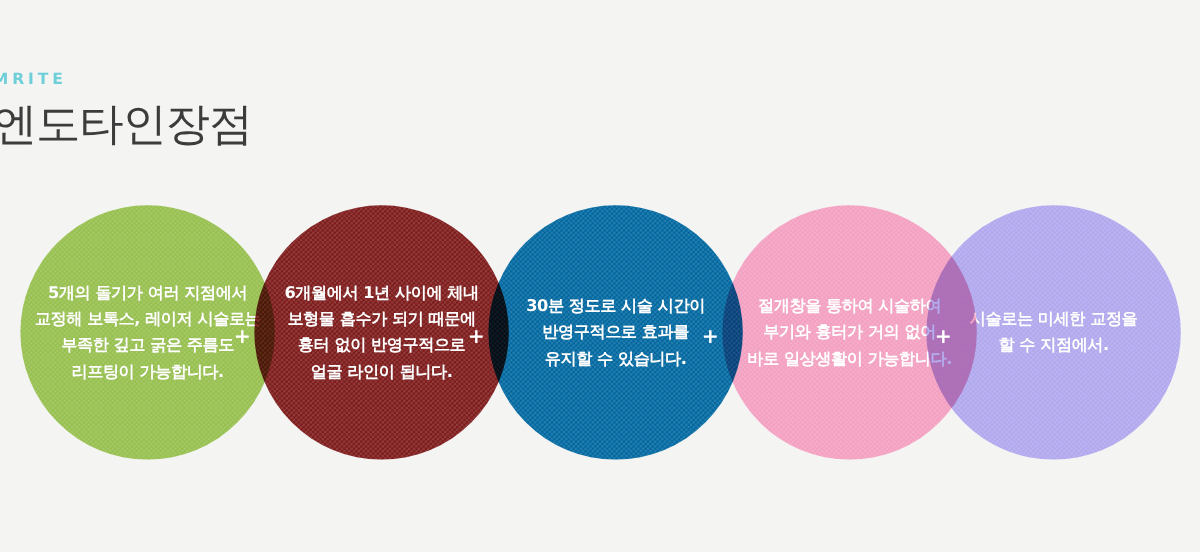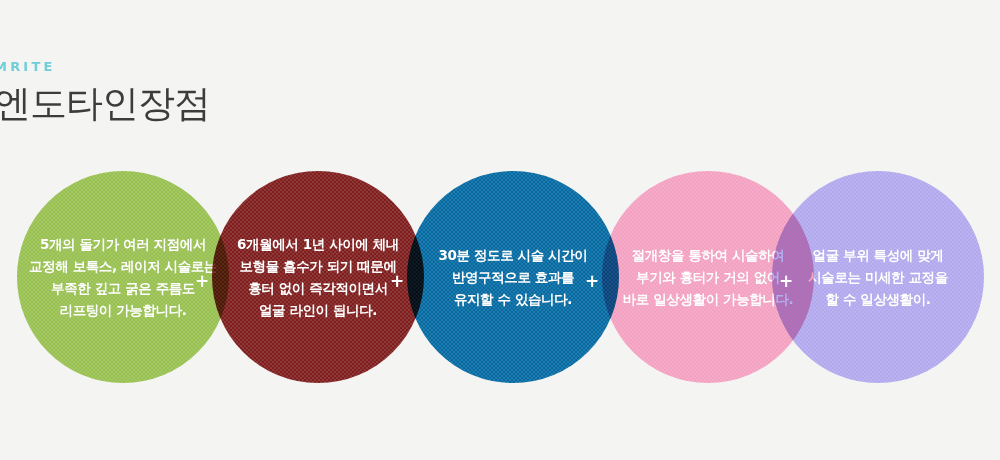--- a/index.html
+++ b/index.html
@@ -152,21 +152,21 @@
         <span class="ln">교정해 보톡스, 레이저 시술로는</span>
         <span class="ln">부족한 깊고 굵은 주름도</span>
         <span class="ln">리프팅이 가능합니다.</span>
       </div>
     </div>
 
     <div class="circle c2">
       <div class="circle-text">
         <span class="ln">6개월에서 1년 사이에 체내</span>
         <span class="ln">보형물 흡수가 되기 때문에</span>
-        <span class="ln">흉터 없이 즉각적이면서</span>
+        <span class="ln">흉터 없이 반영구적으로</span>
         <span class="ln">얼굴 라인이 됩니다.</span>
       </div>
     </div>
 
     <div class="circle c3">
       <div class="circle-text">
         <span class="ln">30분 정도로 시술 시간이</span>
         <span class="ln">반영구적으로 효과를</span>
         <span class="ln">유지할 수 있습니다.</span>
       </div>
@@ -175,23 +175,22 @@
     <div class="circle c4">
       <div class="circle-text">
         <span class="ln">절개창을 통하여 시술하여</span>
         <span class="ln">부기와 흉터가 거의 없어</span>
         <span class="ln">바로 일상생활이 가능합니다.</span>
       </div>
     </div>
 
     <div class="circle c5">
       <div class="circle-text">
-        <span class="ln">얼굴 부위 특성에 맞게</span>
         <span class="ln">시술로는 미세한 교정을</span>
-        <span class="ln">할 수 일상생활이.</span>
+        <span class="ln">할 수 지점에서.</span>
       </div>
     </div>
 
   </div>
 
   <div class="plus p1">+</div>
   <div class="plus p2">+</div>
   <div class="plus p3">+</div>
   <div class="plus p4">+</div>
 

